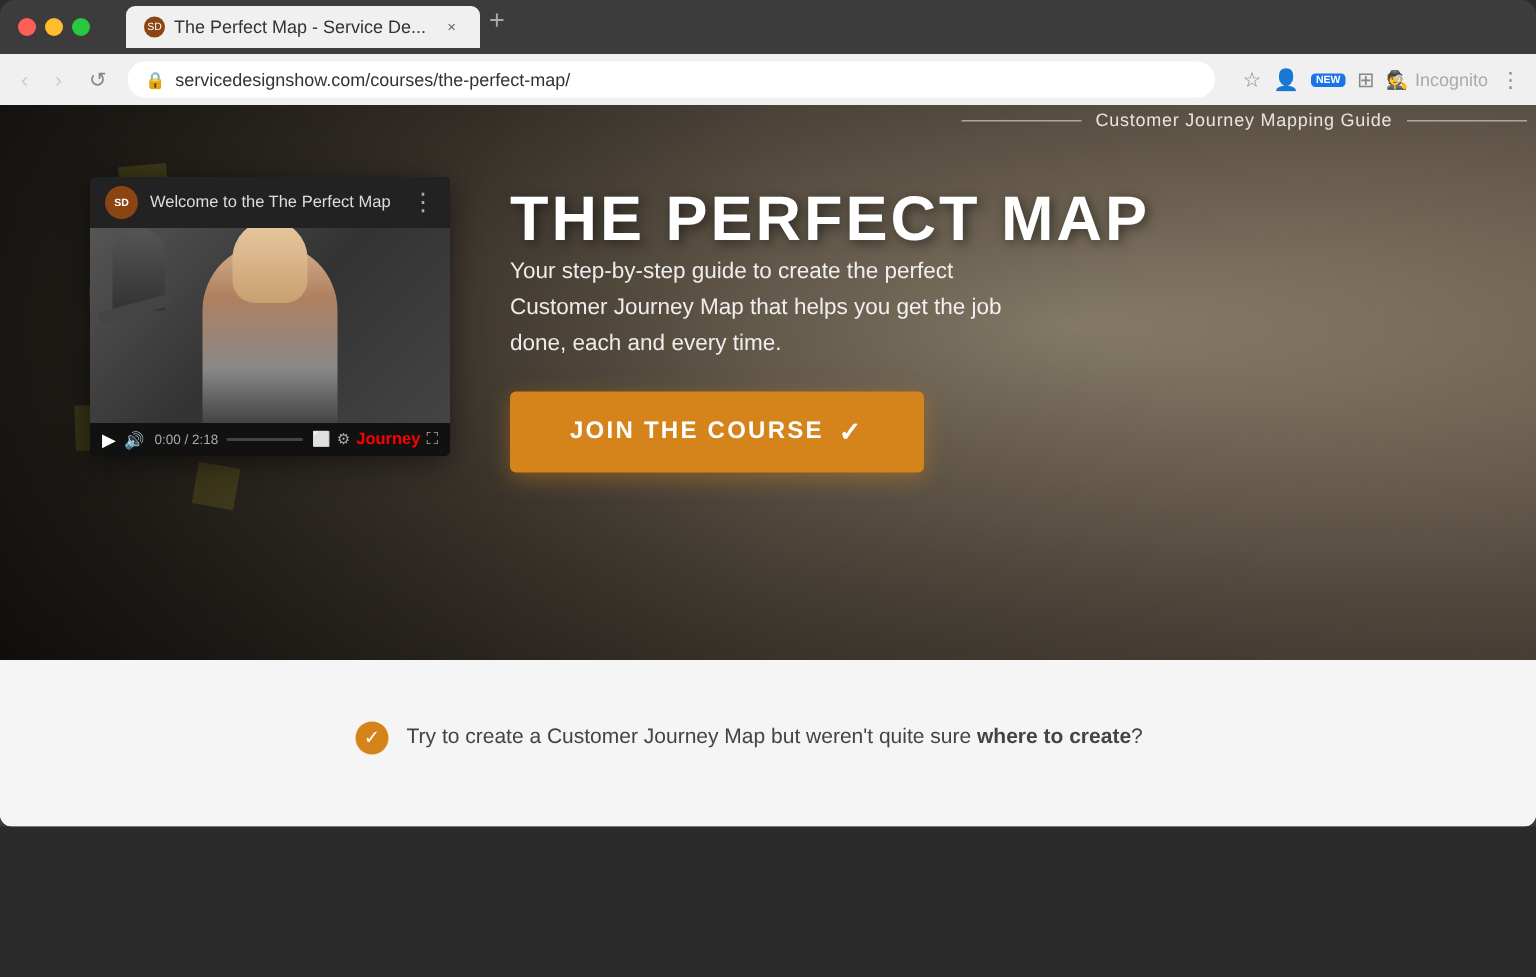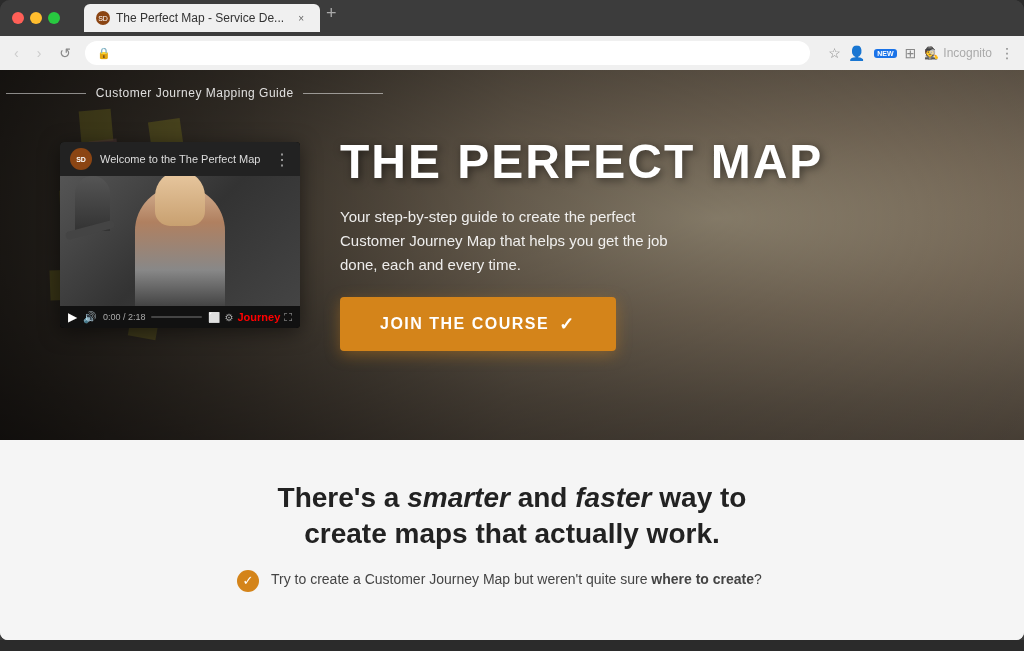--- a/index.html
+++ b/index.html
@@ -103,22 +103,22 @@
     
     .sticky-notes {
       position: absolute;
       left: 0; top: 0; right: 0; bottom: 0;
       overflow: hidden;
     }
 
     .hero-breadcrumb {
       position: relative;
       z-index: 10;
-      text-align: left;
-      padding-top: 16px;
+      text-align: right;
+      padding-top: 3px;
       font-size: 12px;
       color: rgba(255,255,255,0.85);
       letter-spacing: 0.5px;
     }
     .breadcrumb-line {
       width: 80px;
       height: 1px;
       background: rgba(255,255,255,0.5);
       display: inline-block;
       vertical-align: middle;
@@ -188,26 +188,25 @@
     .youtube-logo { color: #ff0000; font-size: 11px; font-weight: bold; }
     .ctrl-fullscreen { color: #aaa; font-size: 11px; }
 
     
     .hero-text {
       flex: 1;
       color: white;
       padding-top: 16px;
     }
     .hero-title {
-      font-size: 48px;
+      font-size: 42px;
       font-weight: 900;
       letter-spacing: 2px;
       text-transform: uppercase;
       line-height: 1.1;
-      margin-bottom: 16px;
       text-shadow: 2px 2px 8px rgba(0,0,0,0.5);
     }
     .hero-subtitle {
       font-size: 15px;
       line-height: 1.6;
       color: rgba(255,255,255,0.9);
       max-width: 340px;
       margin-bottom: 20px;
     }
     .cta-button {
@@ -293,20 +292,21 @@
       <div class="tab-new">+</div>
     </div>
   </div>
 
   <div class="address-bar-row">
     <span class="nav-btn disabled">‹</span>
     <span class="nav-btn disabled">›</span>
     <span class="nav-btn">↺</span>
     <div class="address-bar">
       <span class="lock-icon">🔒</span>
+      <span class="address-text">servicedesignshow.com/courses/the-perfect-map/</span>
     </div>
     <div class="address-bar-right">
       <span class="toolbar-icon">☆</span>
       <span class="toolbar-icon">👤</span>
       <span class="new-badge">NEW</span>
       <span class="toolbar-icon">⊞</span>
       <div class="incognito-area">
         <span>🕵</span>
         <span>Incognito</span>
       </div>
@@ -378,24 +378,20 @@
           <p class="hero-subtitle">Your step-by-step guide to create the perfect Customer Journey Map that helps you get the job done, each and every time.</p>
           <button class="cta-button">
             <span>JOIN THE COURSE</span>
             <span class="cta-check">✓</span>
           </button>
         </div>
       </div>
     </div>
 
     <div class="below-hero">
-      <h2 class="tagline">
-        <span>There's a </span><em>smarter</em><span> and </span><em>faster</em><span> way to</span><br>
-        <span>create maps that actually work.</span>
-      </h2>
       <ul class="checklist">
         <li>
           <div class="check-circle">✓</div>
           <span>
             <span>Try to create a Customer Journey Map but weren't quite sure </span><strong>where to create</strong><span>?</span>
           </span>
         </li>
         <li>
 
           <span>

